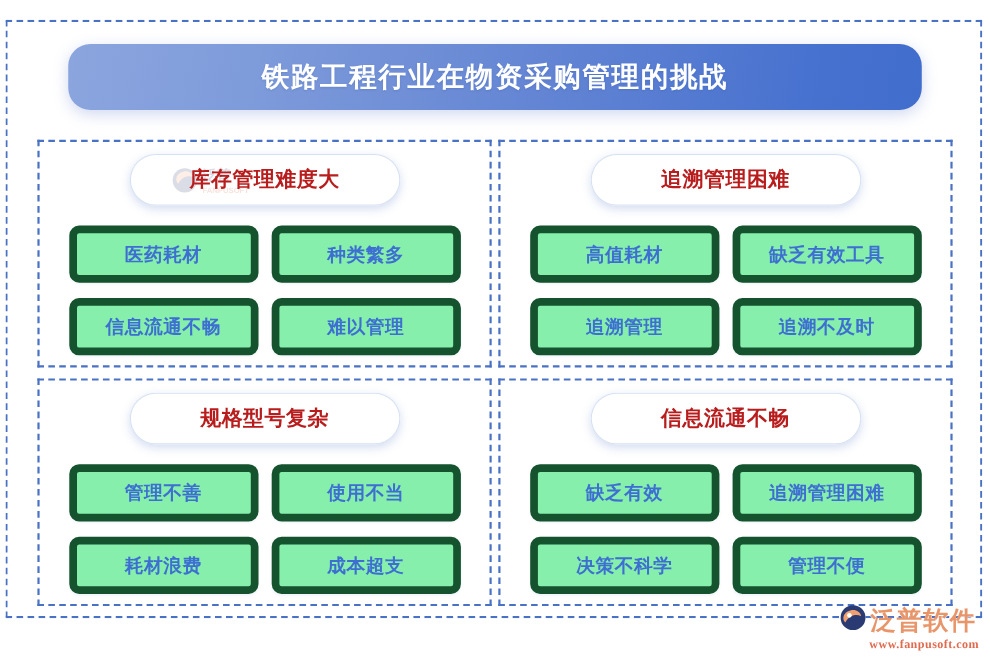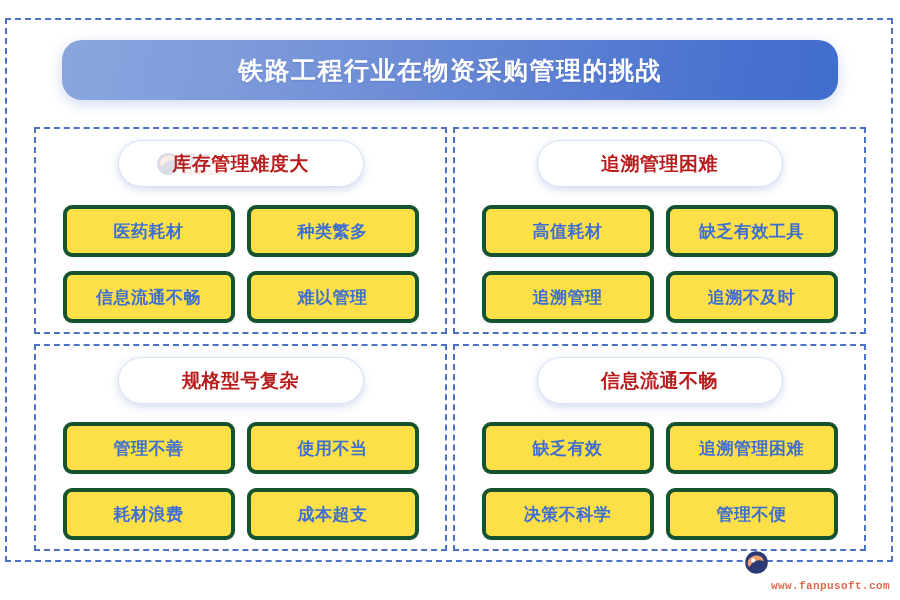--- a/index.html
+++ b/index.html
@@ -120,22 +120,22 @@
   
   .q-items {
     margin-top: 18px;
     display: grid;
     grid-template-columns: 172px 172px;
     grid-template-rows: 52px 52px;
     column-gap: 12px;
     row-gap: 14px;
   }
   .q-item {
-    background: #fde047;
-    border: 4px solid #14532d;
+    background: #86efac;
+    border: 7px solid #14532d;
     border-radius: 9px;
     display: flex;
     align-items: center;
     justify-content: center;
     box-shadow: 0 1px 2px rgba(150,170,210,0.12);
   }
   .q-item-text {
     color: #3d6ed2;
     font-size: 17px;
     font-weight: bold;
@@ -168,21 +168,21 @@
     text-shadow: 0 1px 0 rgba(255,255,255,0.8);
   }
   .brand-url {
     margin-left: 27px;
     margin-top: 2px;
     font-size: 11px;
     font-weight: bold;
     color: #e06a4e;
     letter-spacing: 0.4px;
     line-height: 1;
-    font-family: Liberation Mono, monospace;
+    font-family: Liberation Serif, serif;
   }
 </style>
 </head>
 <body>
 
 <div id="canvas">
 
   <div class="outer-frame"></div>
 
   <div class="title-banner">
@@ -283,17 +283,18 @@
 
   <div class="brand-logo">
     <div class="brand-row">
       <span>
         <svg width="25" height="25" viewBox="0 0 25 25" aria-hidden="true">
           <path d="M1.2 12.5a11.3 11.3 0 0 1 22.6 0 11.3 11.3 0 0 1-22.6 0z" fill="#2a3a72"></path>
           <path d="M5.5 17c3.2-6.3 9.3-8.2 14.4-5.8-1-5.2-7.2-7.3-12.4-4.2-4.2 2.4-5 7.3-2 10z" fill="#f0a070"></path>
           <circle cx="9.2" cy="10.4" r="2.1" fill="#ffffff"></circle>
         </svg>
       </span>
+      <span class="brand-name">泛普软件</span>
     </div>
     <div class="brand-url">www.fanpusoft.com</div>
   </div>
 
 </div>
 
 </body></html>

